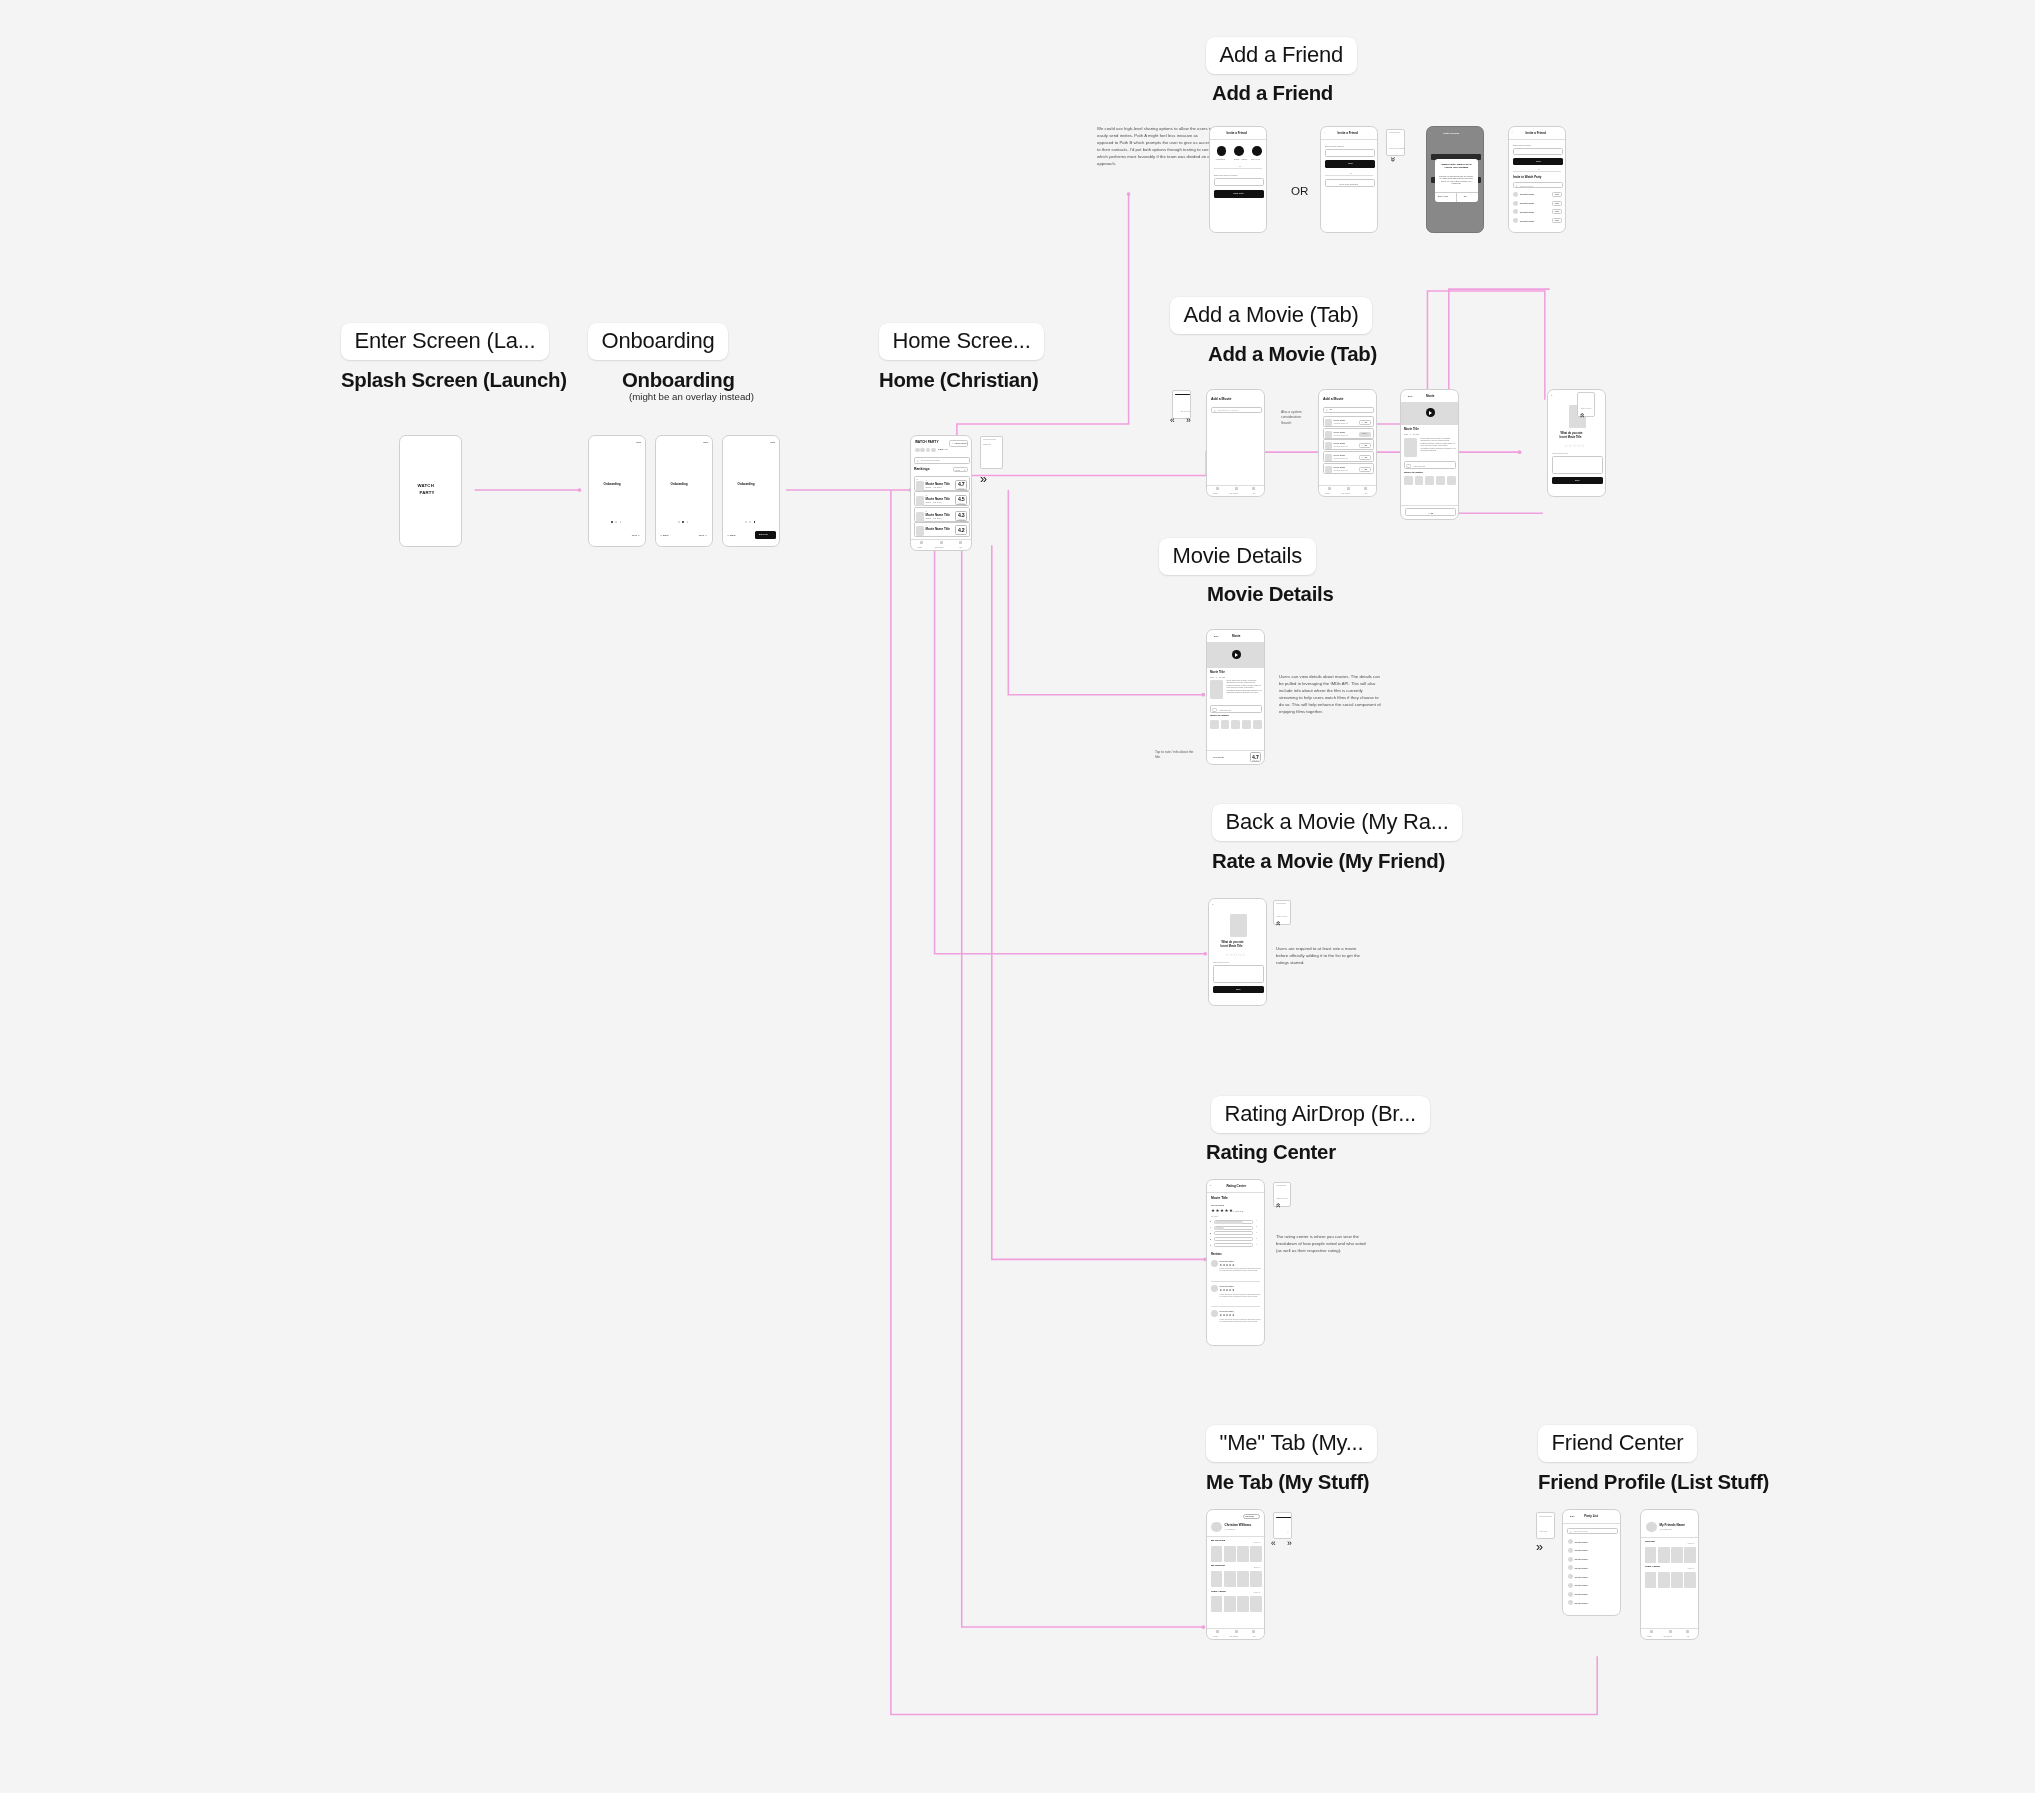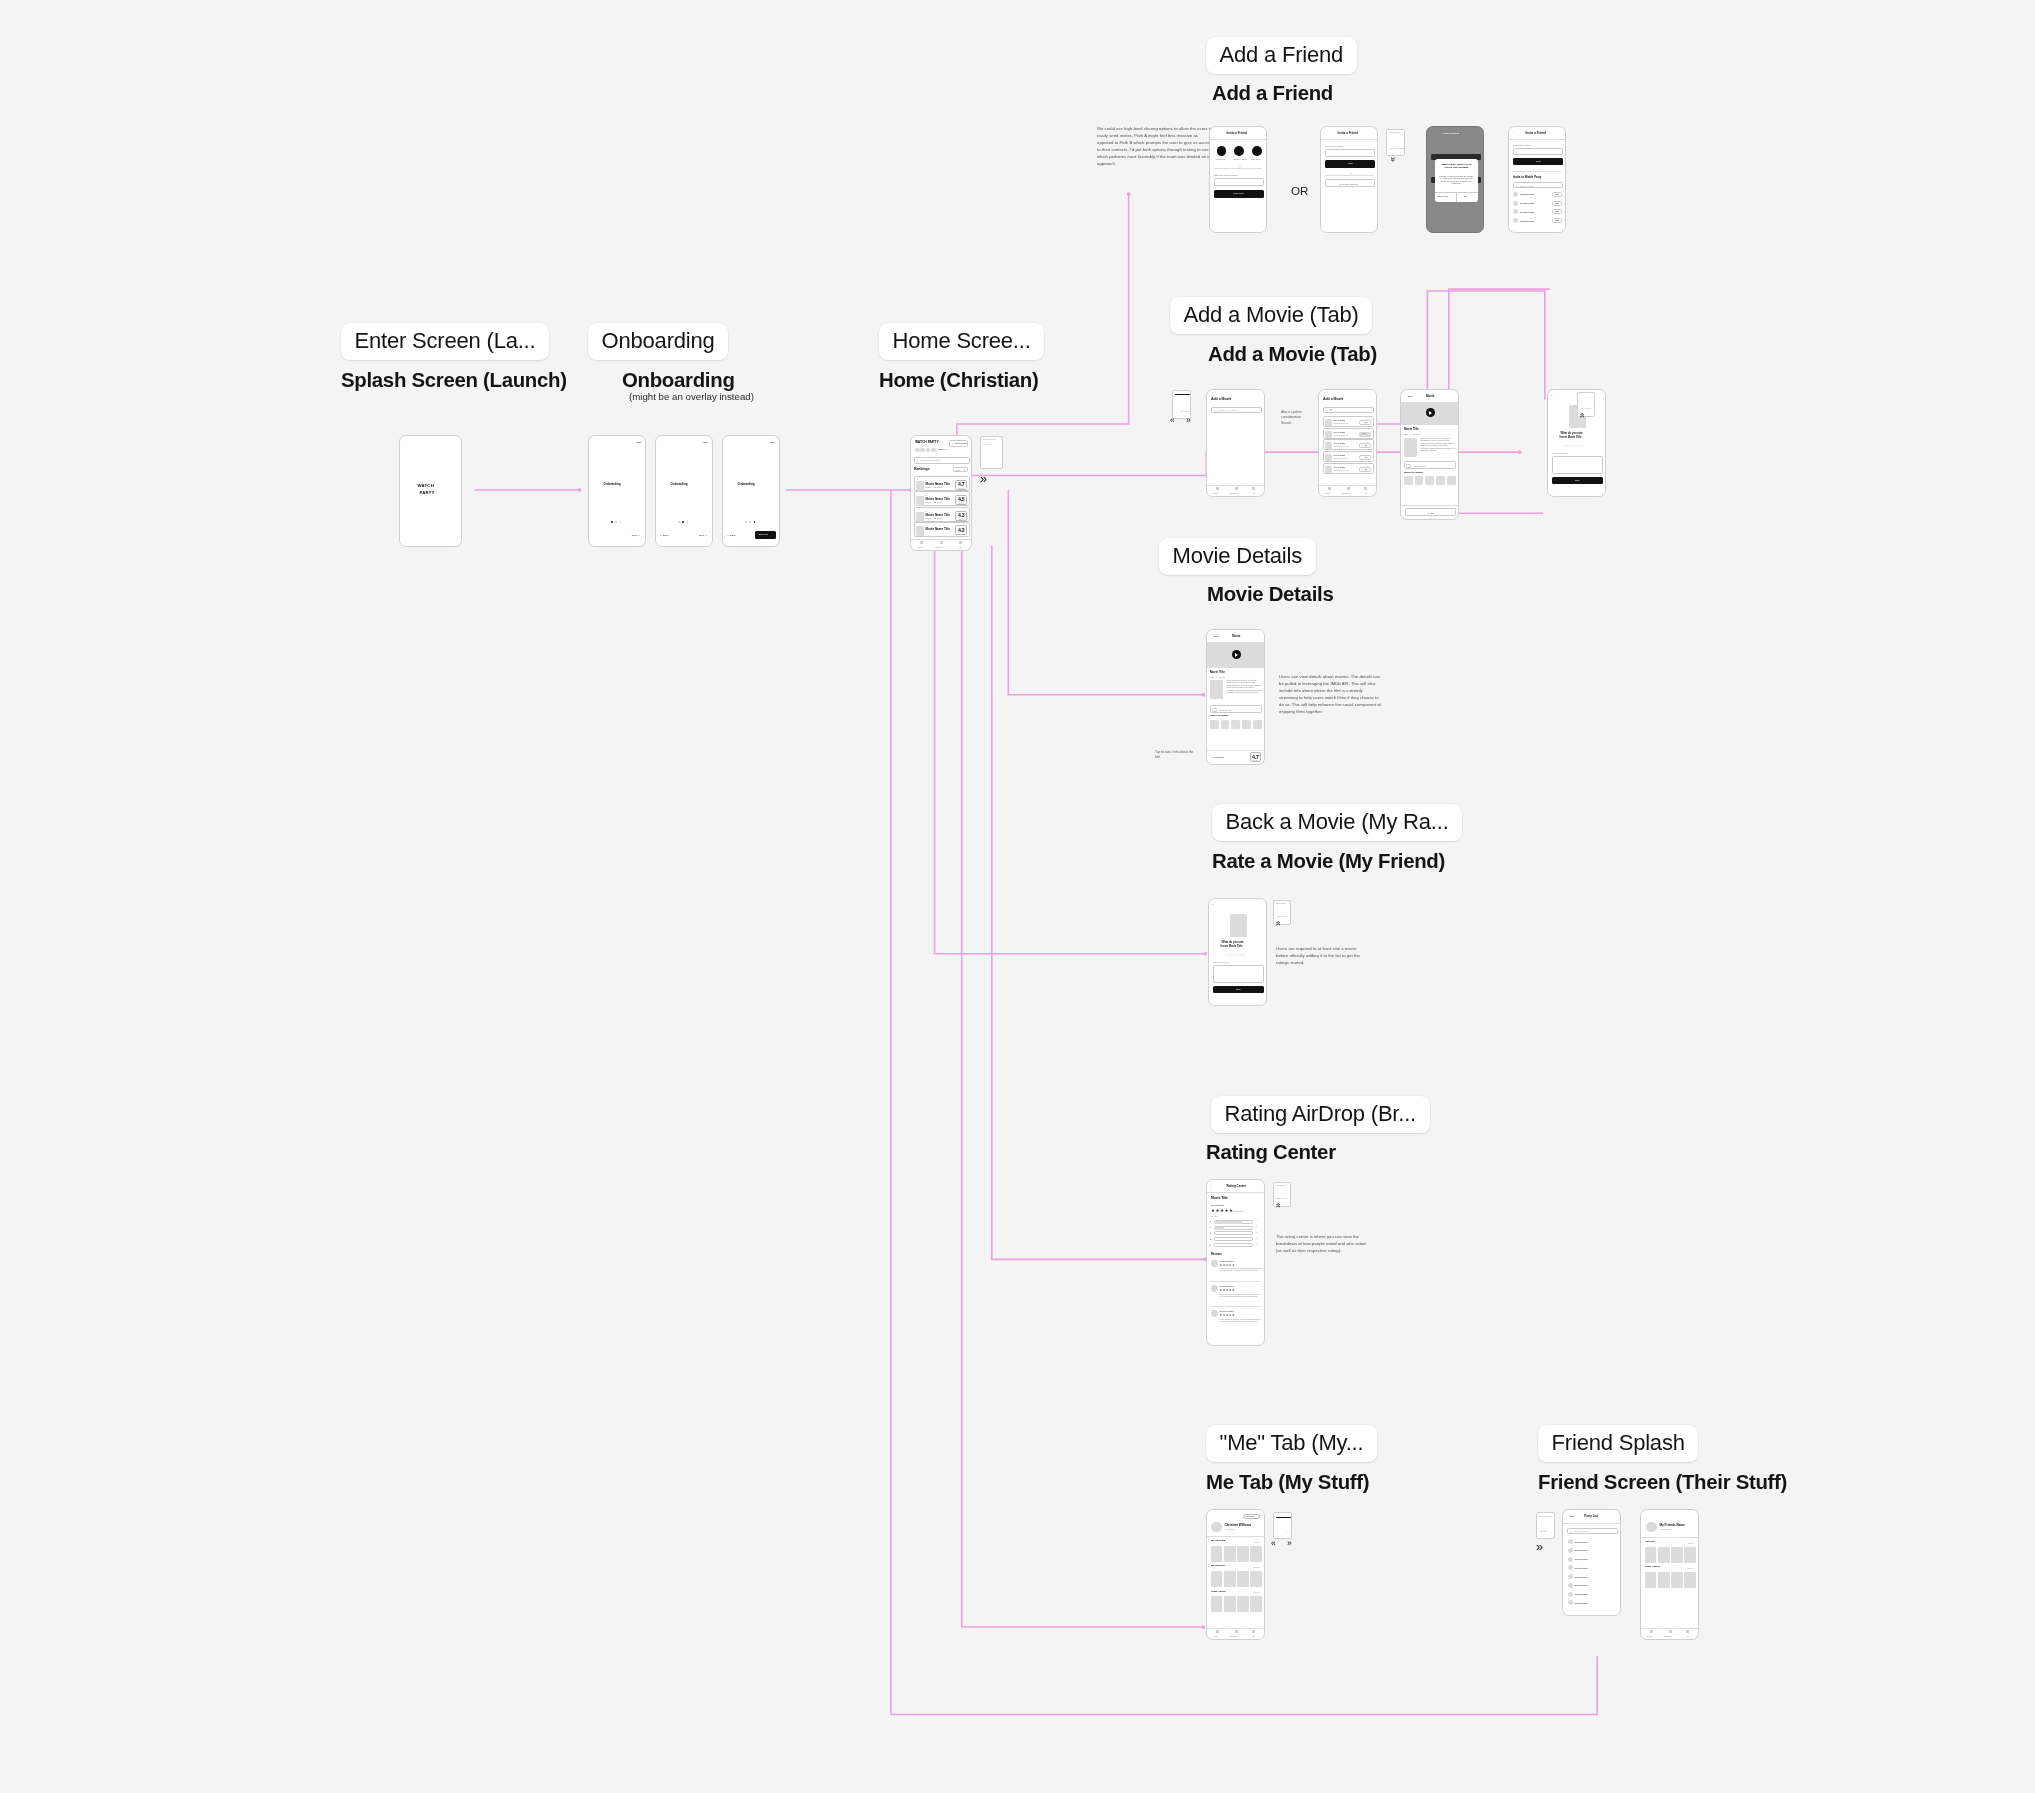--- a/index.html
+++ b/index.html
@@ -190,22 +190,22 @@
 
   <div class="chip" style="left:1212px;top:804px;">Back a Movie (My Ra...</div>
   <div class="sect-title" style="left:1212px;top:850px;">Rate a Movie (My Friend)</div>
 
   <div class="chip" style="left:1211px;top:1096px;">Rating AirDrop (Br...</div>
   <div class="sect-title" style="left:1206px;top:1141px;">Rating Center</div>
 
   <div class="chip" style="left:1206px;top:1425px;">"Me" Tab (My...</div>
   <div class="sect-title" style="left:1206px;top:1471px;">Me Tab (My Stuff)</div>
 
-  <div class="chip" style="left:1538px;top:1425px;">Friend Splash</div>
-  <div class="sect-title" style="left:1538px;top:1471px;">Friend Screen (Their Stuff)</div>
+  <div class="chip" style="left:1538px;top:1425px;">Friend Center</div>
+  <div class="sect-title" style="left:1538px;top:1471px;">Friend Profile (List Stuff)</div>
 
   <div class="phone" style="left:399px;top:435px;width:63px;height:112px;">
     <div class="lbl-sm" style="left:17.5px;top:47px;">WATCH</div>
     <div class="lbl-sm" style="left:19.4px;top:54px;">PARTY</div>
   </div>
 
   <div class="phone" style="left:588px;top:435px;width:58px;height:112px;">
     <div class="tiny" style="right:3.9px;top:5.8px;">Skip</div>
     <div class="tiny-b" style="left:14.6px;top:47px;">Onboarding</div>
     <div class="dots" style="left:22px;top:85px;">

